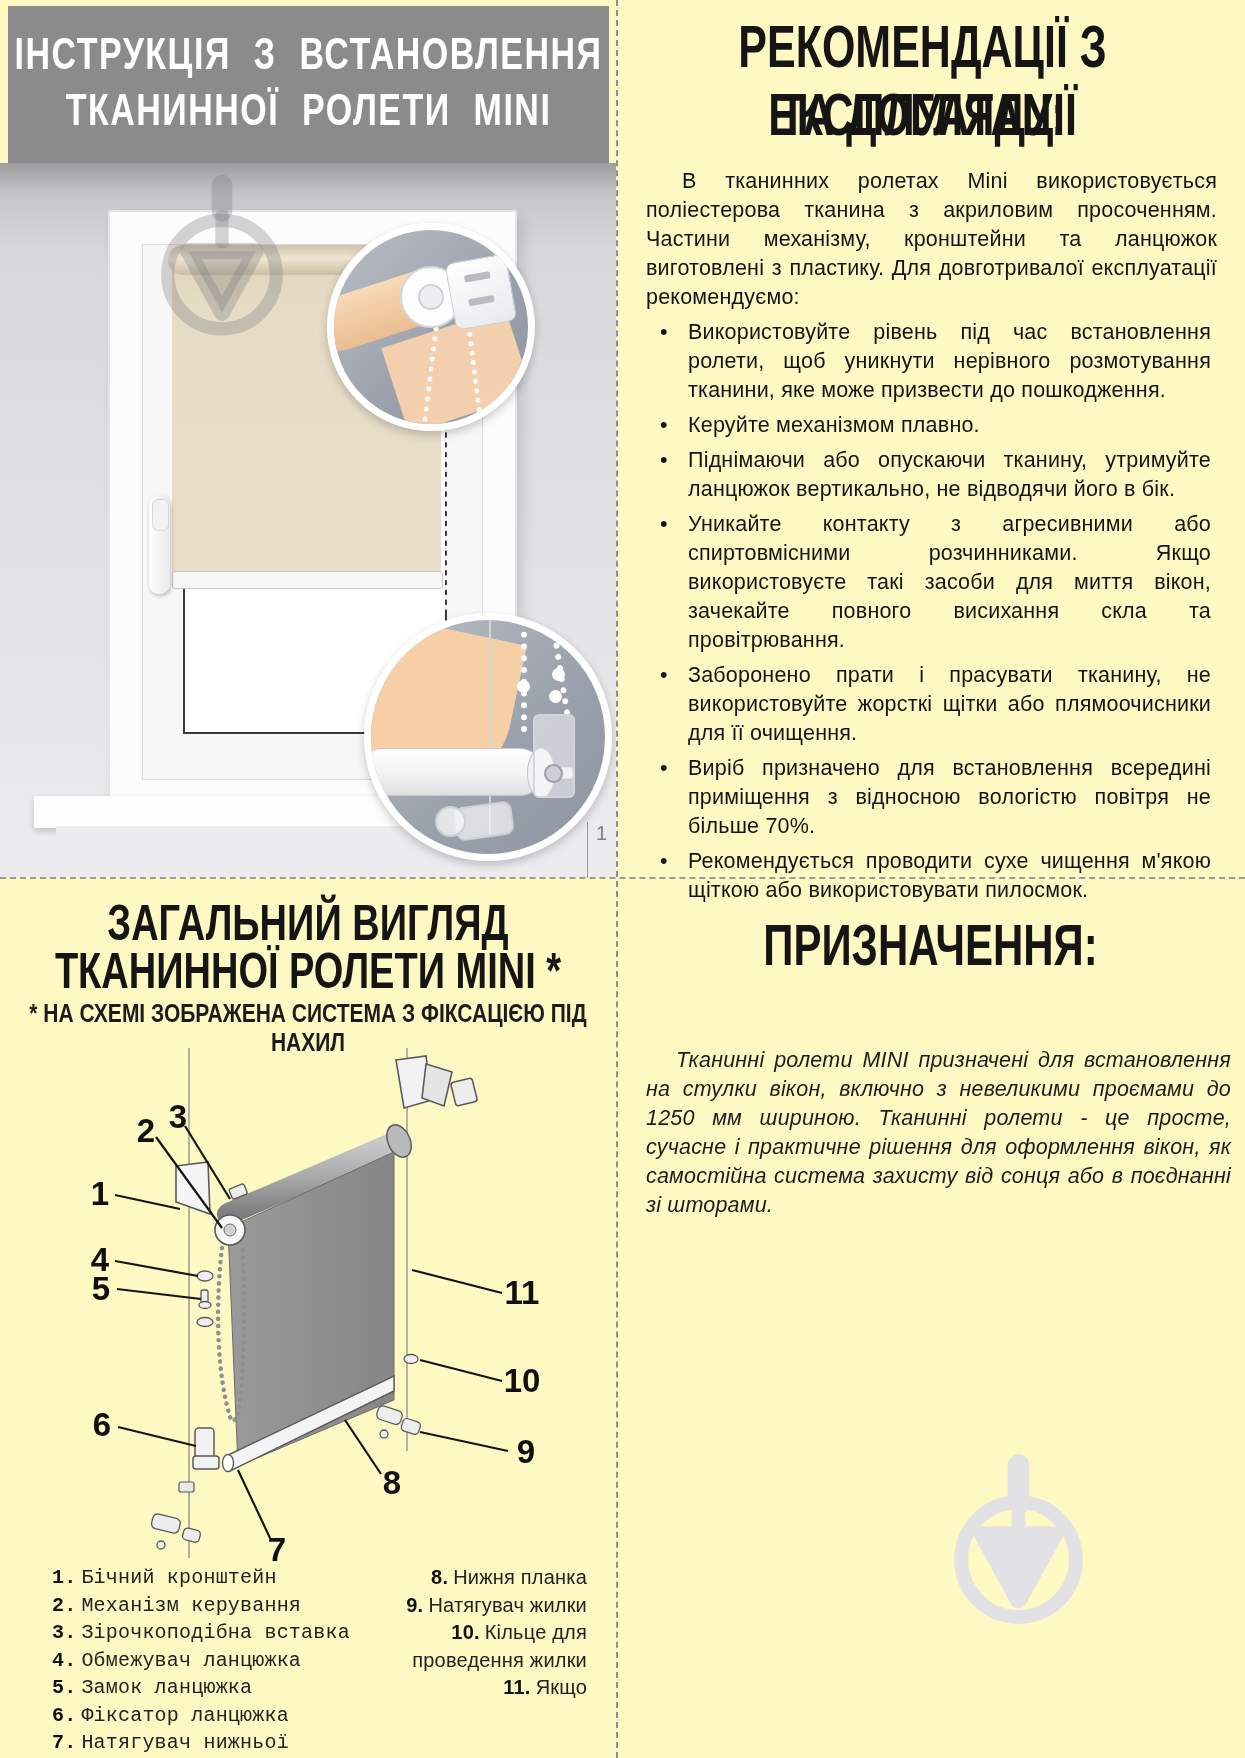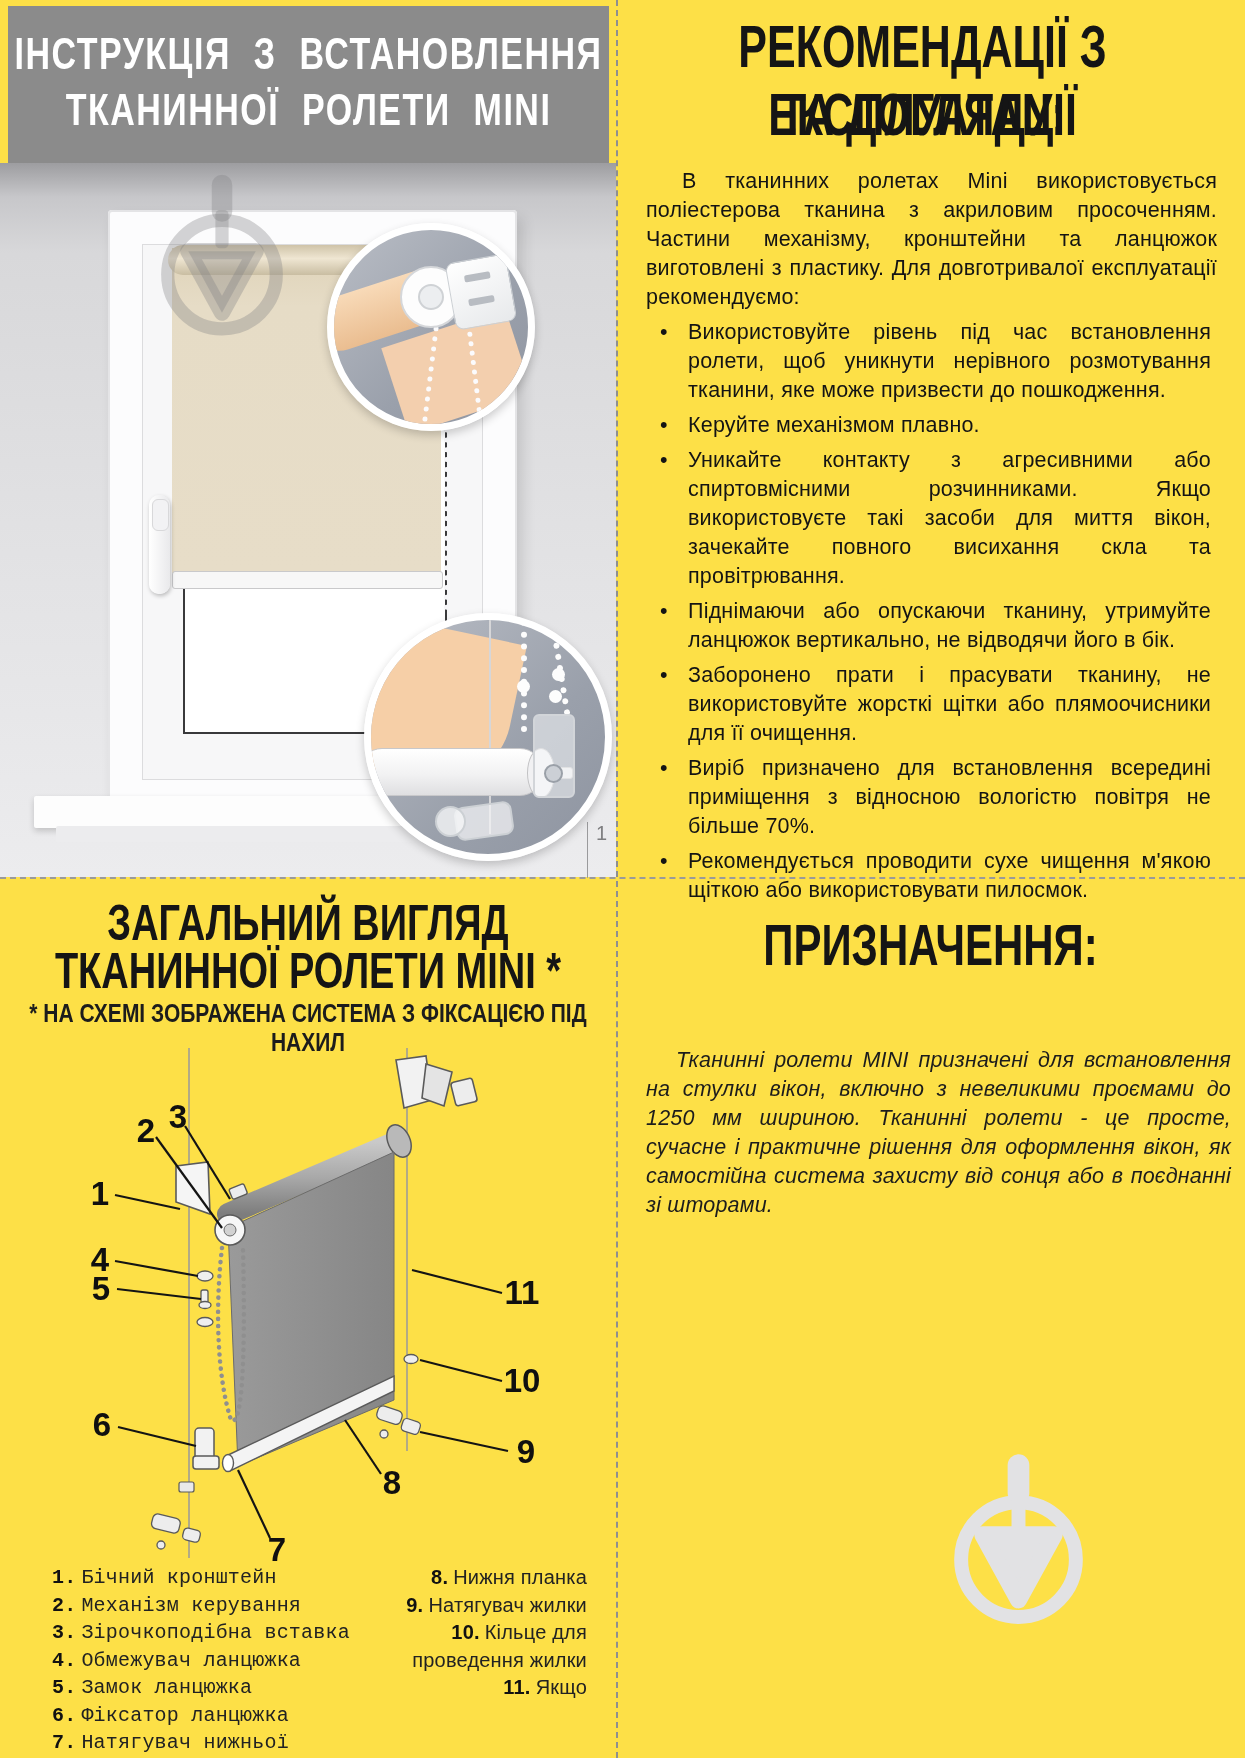--- a/index.html
+++ b/index.html
@@ -1,16 +1,16 @@
 <!DOCTYPE html>
 <html lang="uk"><head>
 <meta charset="utf-8">
 <style>
   html,body{margin:0;padding:0;background:#fff;}
-  .page{position:relative;width:1245px;height:1758px;background:#fde047;overflow:hidden;
+  .page{position:relative;width:1245px;height:1758px;background:#fef9c3;overflow:hidden;
         font-family:"Liberation Sans",sans-serif;color:#1c1c1c;}
   
   .dash-v{position:absolute;left:616px;top:0;height:100%;width:0;border-left:2px dashed #8f8f8f;z-index:40;}
   .dash-h{position:absolute;left:0;top:877px;width:100%;height:0;border-top:2px dashed #9a9a9a;z-index:40;}
 
   
   .band{position:absolute;left:8px;top:6px;width:601px;height:157px;background:#8b8b8b;z-index:5;}
   .band .t{position:absolute;left:0;width:100%;text-align:center;color:#fff;font-weight:bold;
            font-size:34px;letter-spacing:1.5px;word-spacing:12px;transform:scaleY(1.32);}
   .band .t1{top:28px;}
@@ -186,22 +186,22 @@
   </section>
 
   <section class="q-tr">
     <h2 class="rec-t rec-t1" style="margin:0;">РЕКОМЕНДАЦІЇ З ЕКСПЛУАТАЦІЇ</h2>
     <h2 class="rec-t rec-t2" style="margin:0;">ТА ДОГЛЯДУ:</h2>
     <div class="rec-body">
       <p>В тканинних ролетах Mini використовується поліестерова тканина з акриловим просоченням. Частини механізму, кронштейни та ланцюжок виготовлені з пластику. Для довготривалої експлуатації рекомендуємо:</p>
       <ul class="bullets">
         <li>Використовуйте рівень під час встановлення ролети, щоб уникнути нерівного розмотування тканини, яке може призвести до пошкодження.</li>
         <li>Керуйте механізмом плавно.</li>
+        <li>Піднімаючи або опускаючи тканину, утримуйте ланцюжок вертикально, не відводячи його в бік.</li>
         <li>Уникайте контакту з агресивними або спиртовмісними розчинниками. Якщо використовуєте такі засоби для миття вікон, зачекайте повного висихання скла та провітрювання.</li>
-        <li>Піднімаючи або опускаючи тканину, утримуйте ланцюжок вертикально, не відводячи його в бік.</li>
         <li>Заборонено прати і прасувати тканину, не використовуйте жорсткі щітки або плямоочисники для її очищення.</li>
         <li>Виріб призначено для встановлення всередині приміщення з відносною вологістю повітря не більше 70%.</li>
         <li>Рекомендується проводити сухе чищення м'якою щіткою або використовувати пилосмок.</li>
       </ul>
     </div>
   </section>
 
   <section class="q-bl">
     <h2 class="ov-t ov-t1" style="margin:0;">ЗАГАЛЬНИЙ ВИГЛЯД</h2>
     <h2 class="ov-t ov-t2" style="margin:0;">ТКАНИННОЇ РОЛЕТИ MINI *</h2>

